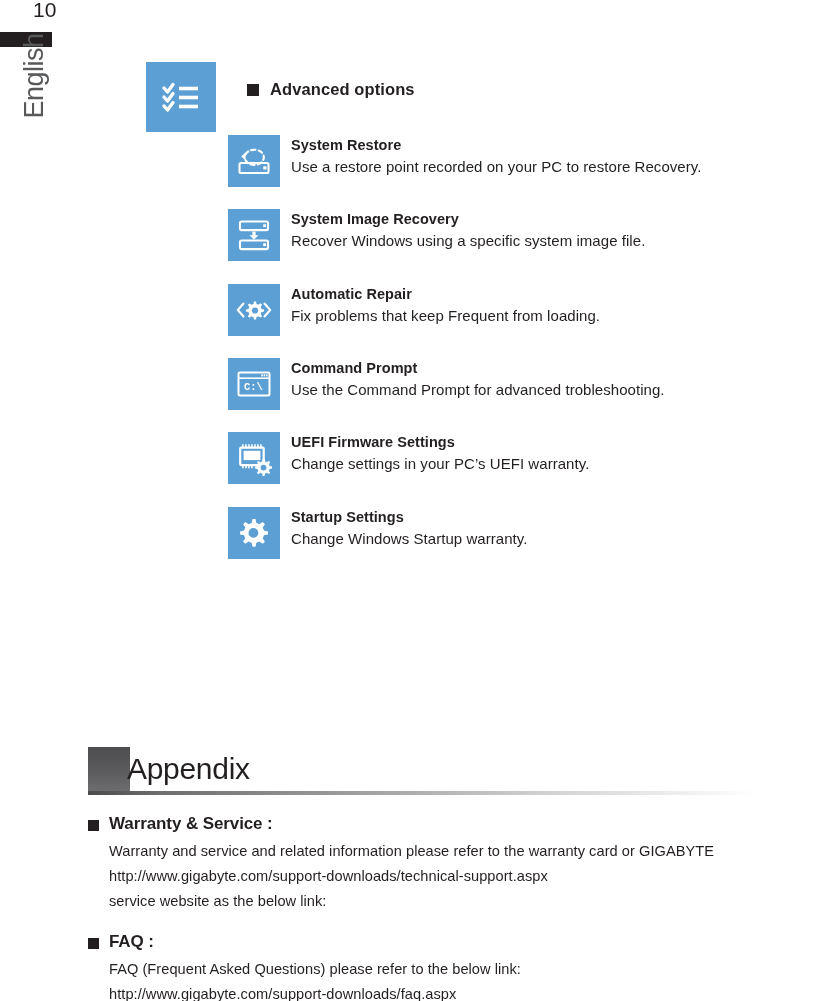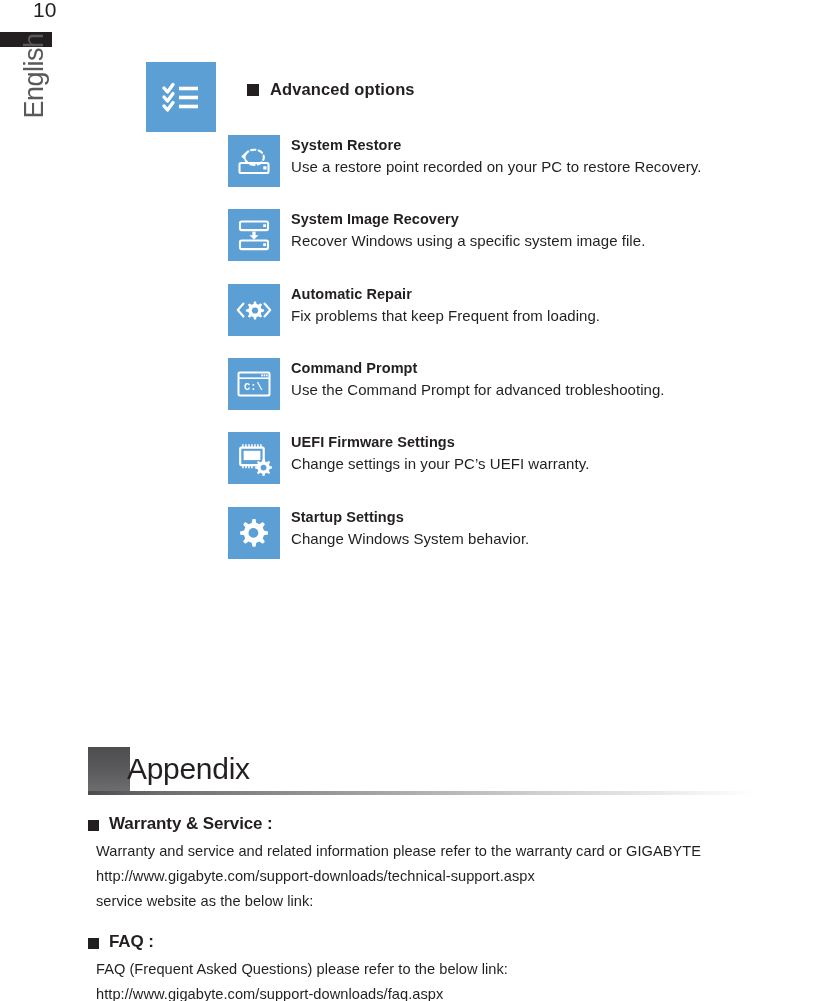--- a/index.html
+++ b/index.html
@@ -172,21 +172,21 @@
     font-weight: bold;
     color: #231f20;
     letter-spacing: -0.1px;
     display: flex;
     align-items: center;
     gap: 10px;
     white-space: nowrap;
     line-height: 24px;
   }
   .app-heading .sq-bullet { width: 11px; height: 11px; top: 1px; }
-  .app-lines { margin-left: 8px; margin-top: 3px; }
+  .app-lines { margin-left: 21px; margin-top: 3px; }
   .app-line {
     font-size: 14.6px;
     color: #231f20;
     line-height: 25px;
     letter-spacing: 0.05px;
     white-space: nowrap;
   }
 </style>
 </head>
 <body>
@@ -325,21 +325,21 @@
 
   <div class="opt-row" style="top:507px">
     <div class="opt-icon">
       <svg width="52" height="52" viewBox="0 0 52 52" aria-hidden="true">
         <path d="M26 9.6 l3.0 0 0.82 4.0 a10.6 10.6 0 0 1 3.02 1.25 l3.38-2.24 2.2 2.2 -2.24 3.38 a10.6 10.6 0 0 1 1.25 3.02 l4.0 0.82 0 3.0 -4.0 0.82 a10.6 10.6 0 0 1 -1.25 3.02 l2.24 3.38 -2.2 2.2 -3.38-2.24 a10.6 10.6 0 0 1 -3.02 1.25 L29.0 37.4 l-3.0 0 -0.82-4.0 a10.6 10.6 0 0 1 -3.02-1.25 l-3.38 2.24 -2.2-2.2 2.24-3.38 a10.6 10.6 0 0 1 -1.25-3.02 L13.6 25.0 l0-3.0 4.0-0.82 a10.6 10.6 0 0 1 1.25-3.02 l-2.24-3.38 2.2-2.2 3.38 2.24 a10.6 10.6 0 0 1 3.02-1.25 Z" fill="#ffffff" transform="translate(-1.5,2.4) scale(1.0)"></path>
         <circle cx="25.4" cy="25.9" r="4.9" fill="#5b9fd4"></circle>
       </svg>
     </div>
     <div class="opt-text">
       <div class="opt-title">Startup Settings</div>
-      <div class="opt-desc">Change Windows System behavior.</div>
+      <div class="opt-desc">Change Windows Startup warranty.</div>
     </div>
   </div>
 
 </div>
 
 <div id="appendix">
 
   <div id="appendix-bar">
     <div id="appendix-block"></div>
     <div id="appendix-rule"></div>

